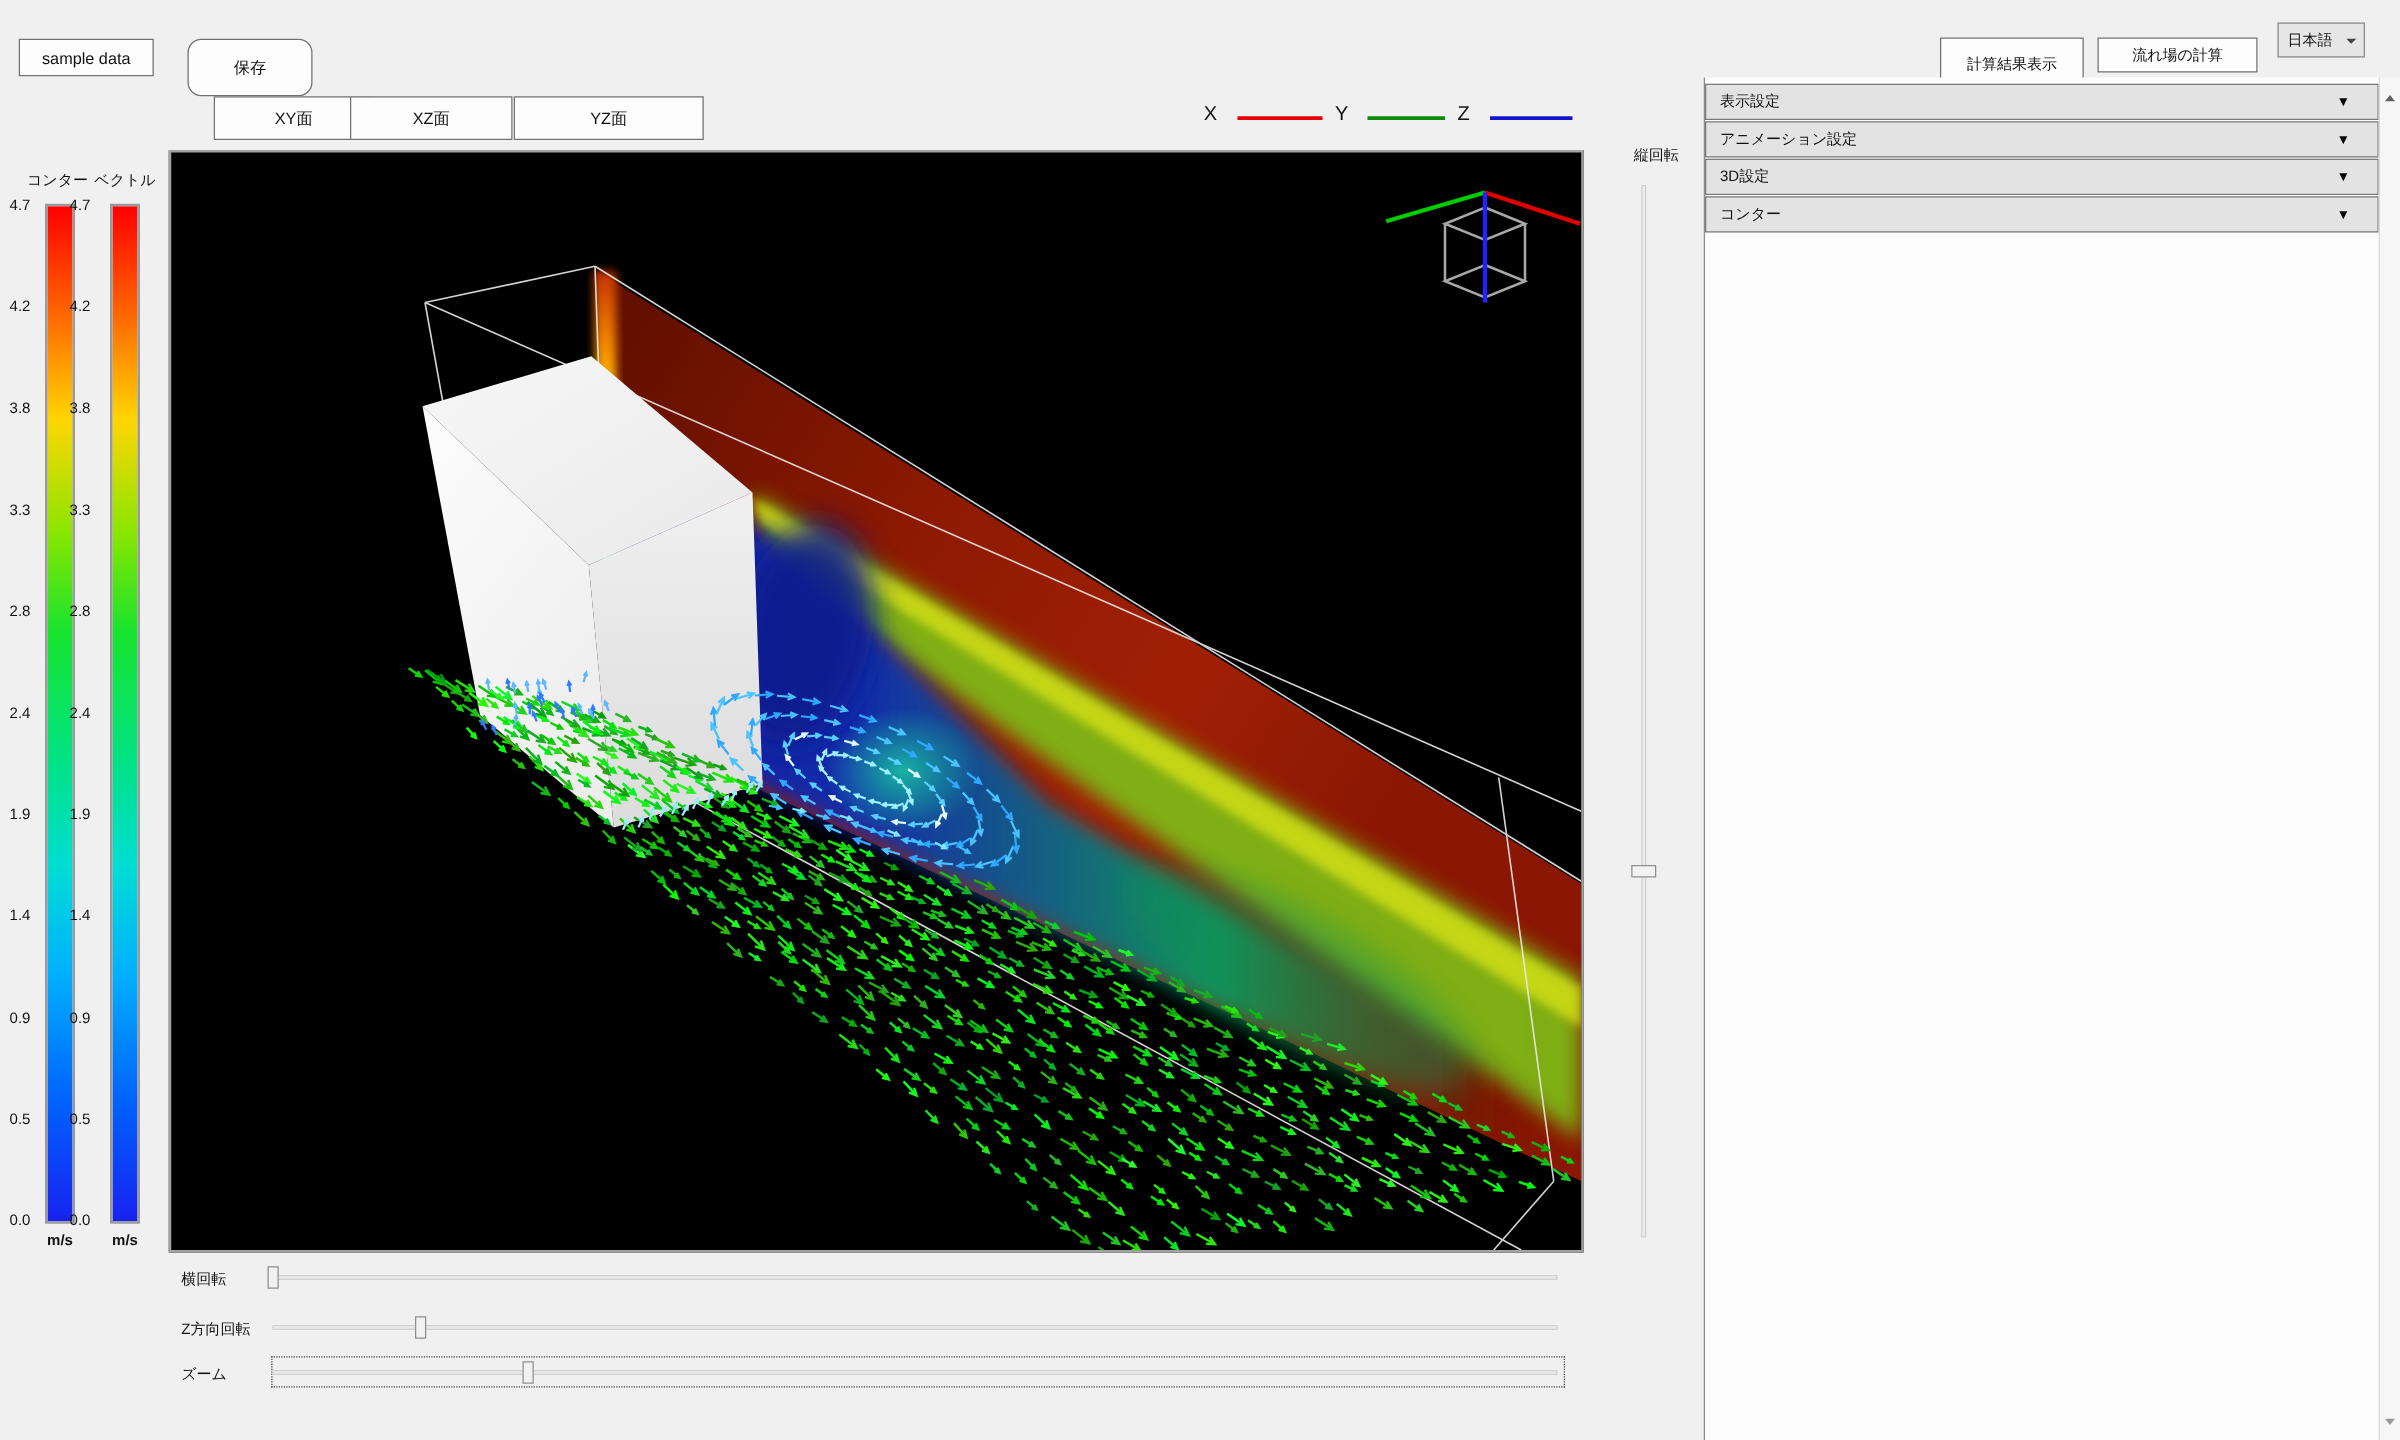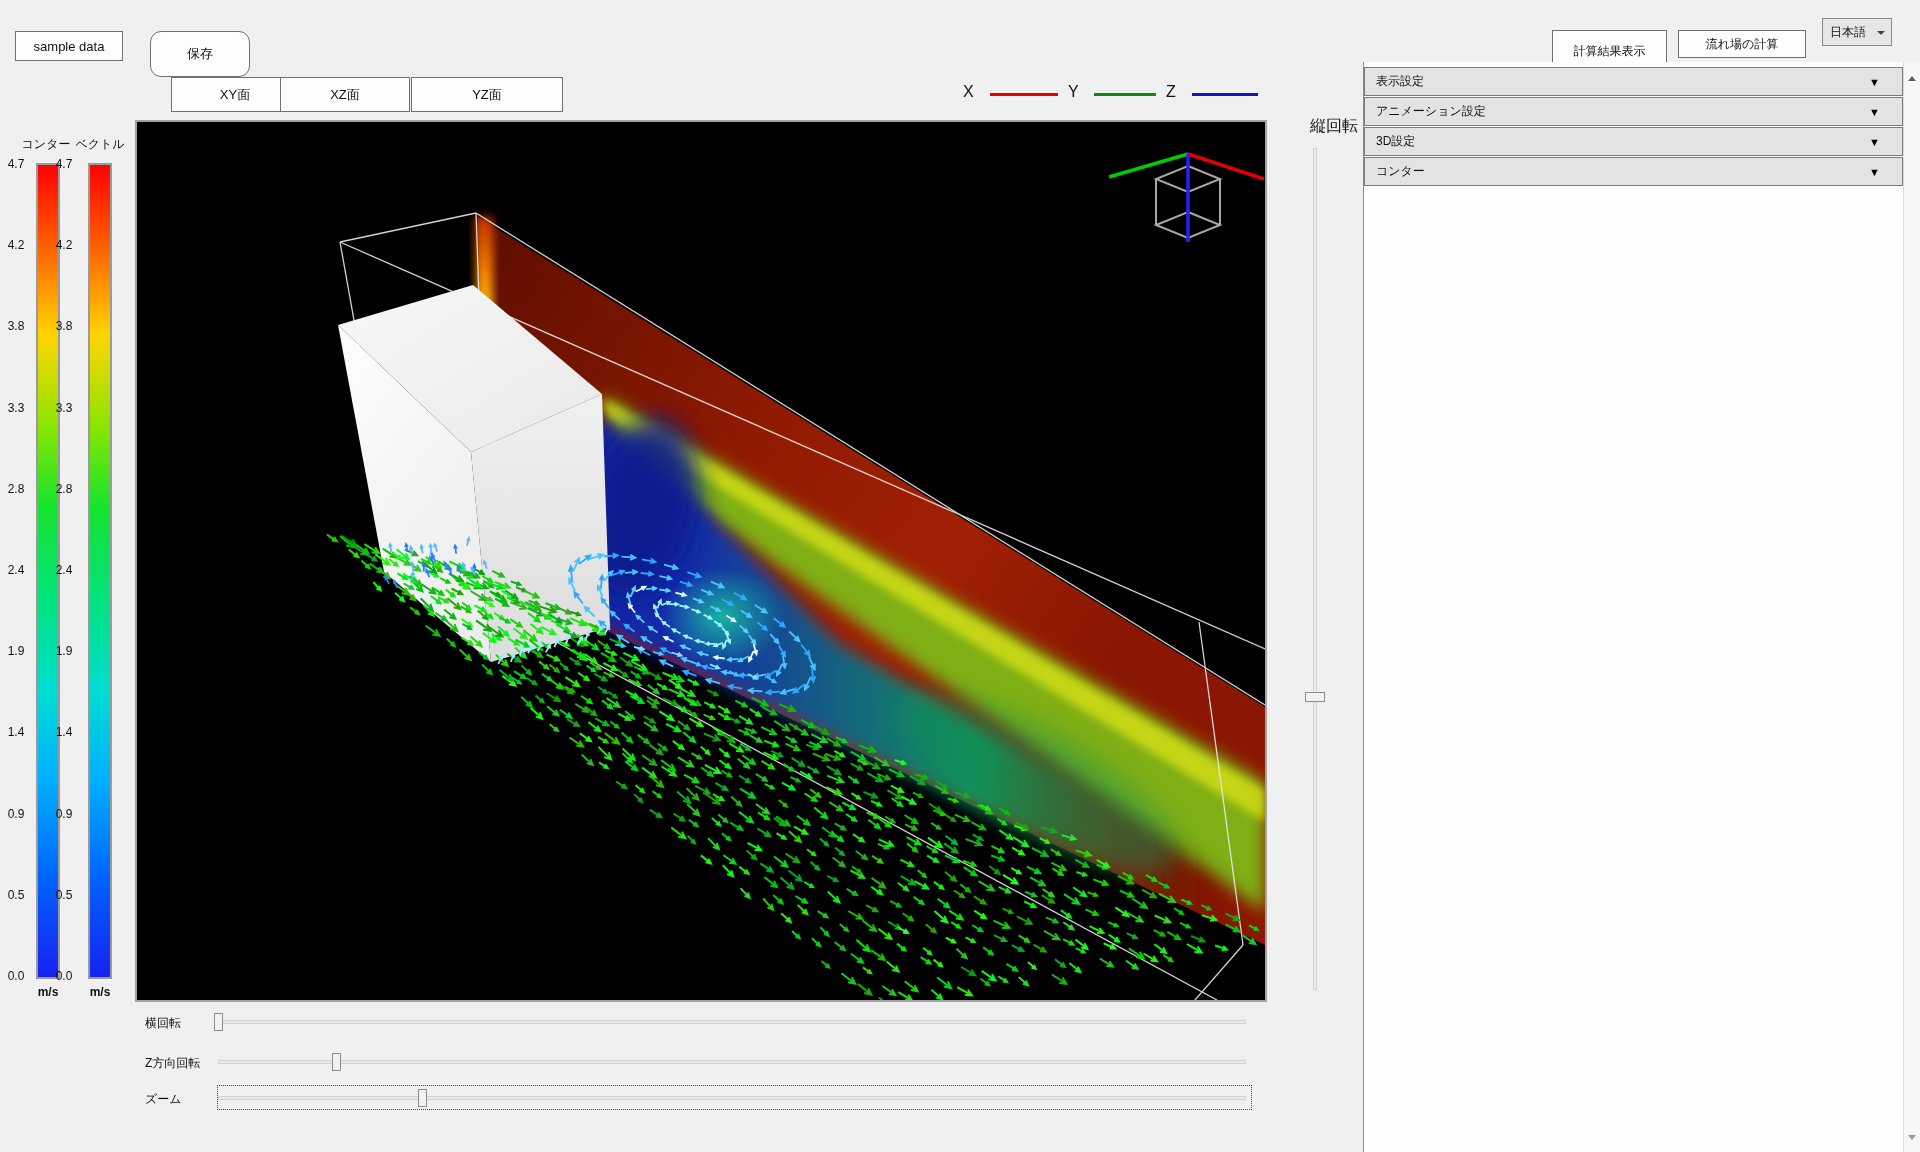--- a/index.html
+++ b/index.html
@@ -39,21 +39,21 @@
   .cb-title{top:136px;width:64px;text-align:center;font-size:12px;}
   .cb-bar{top:163px;width:24px;height:816px;border:2px solid #9a9a9a;
      background:linear-gradient(to bottom,#ff0000 0%,#ff6a00 11%,#ffd500 21%,#8ce600 32%,#17e32e 42%,
      #00e287 55%,#00ddd4 65%,#00aeff 76%,#0063ff 88%,#1822f0 100%);}
   .cb-tick{width:32px;text-align:center;font-size:12px;}
   .cb-unit{top:985px;width:64px;text-align:center;font-size:12px;font-weight:bold;}
   
   #viewport{left:135px;top:120px;width:1132px;height:882px;border:2px solid #a3a3a3;background:#000;}
   #scene{position:absolute;left:0;top:0;width:1128px;height:878px;}
   
-  #vslider-label{left:1292px;top:116px;width:66px;font-size:16px;text-align:right;}
+  #vslider-label{left:1292px;top:116px;width:66px;font-size:12px;text-align:center;}
   #vslider-track{left:1313px;top:148px;width:4px;height:842px;background:#ebebeb;border:1px solid #d2d2d2;}
   #vslider-thumb{left:1305px;top:692px;width:20px;height:10px;background:#f2f2f2;border:1px solid #8e8e8e;}
   
   .sl-label{left:145px;width:72px;font-size:12px;}
   .sl-track{left:218px;width:1028px;height:4px;background:#e9e9e9;border:1px solid #d2d2d2;}
   .sl-thumb{width:9px;height:18px;background:#f1f1f1;border:1px solid #8e8e8e;}
   #focus-rect{left:217px;top:1085px;width:1035px;height:25px;border:1px dotted #444;}
   
   #panel-bg{left:1364px;top:62px;width:539px;height:1090px;background:#fdfdfd;}
   #panel-divider{left:1363px;top:62px;width:1px;height:1090px;background:#8c8c8c;}

